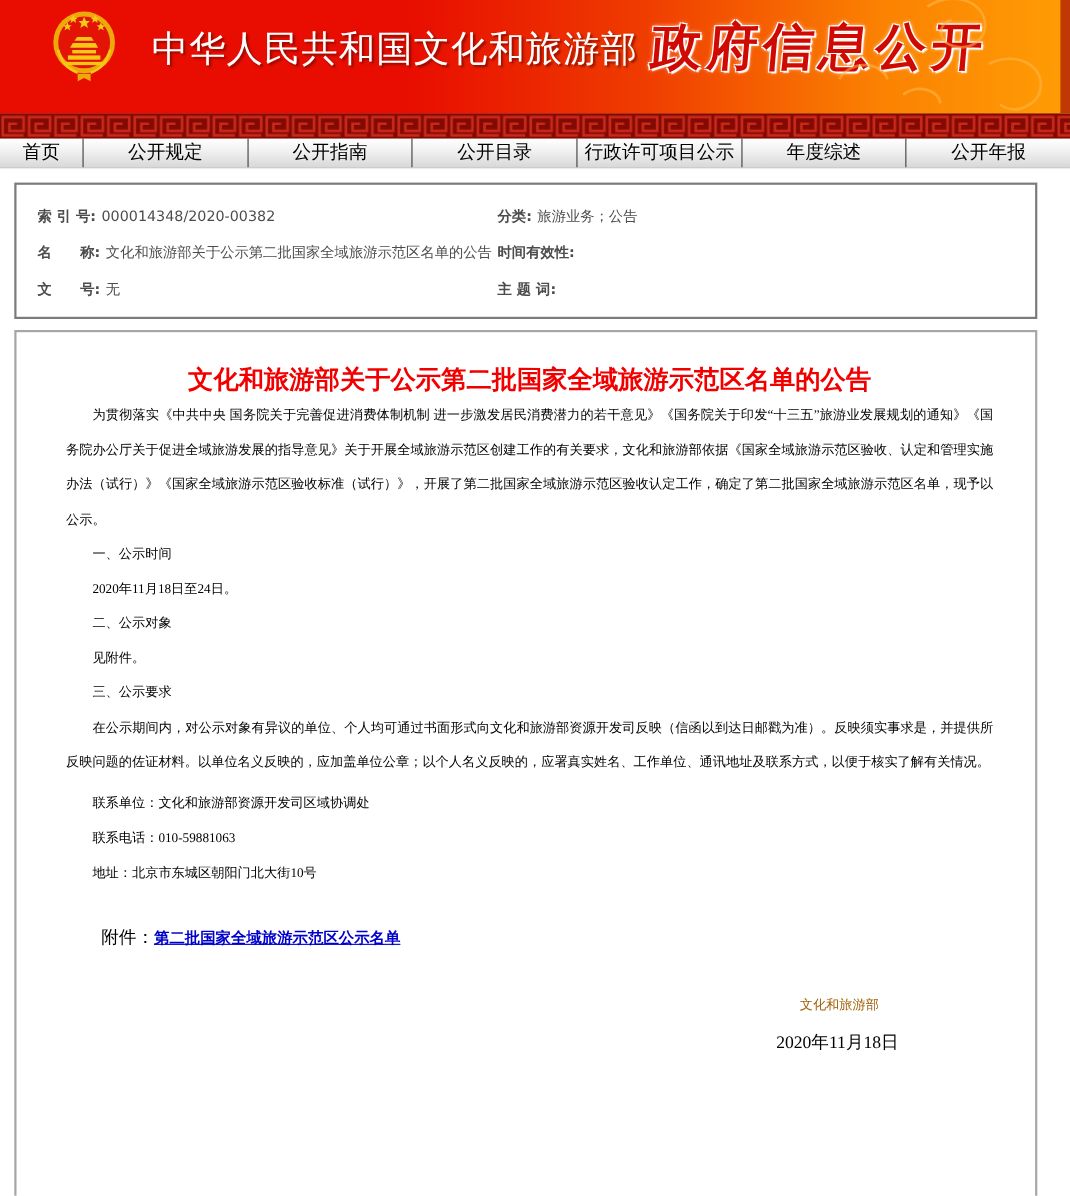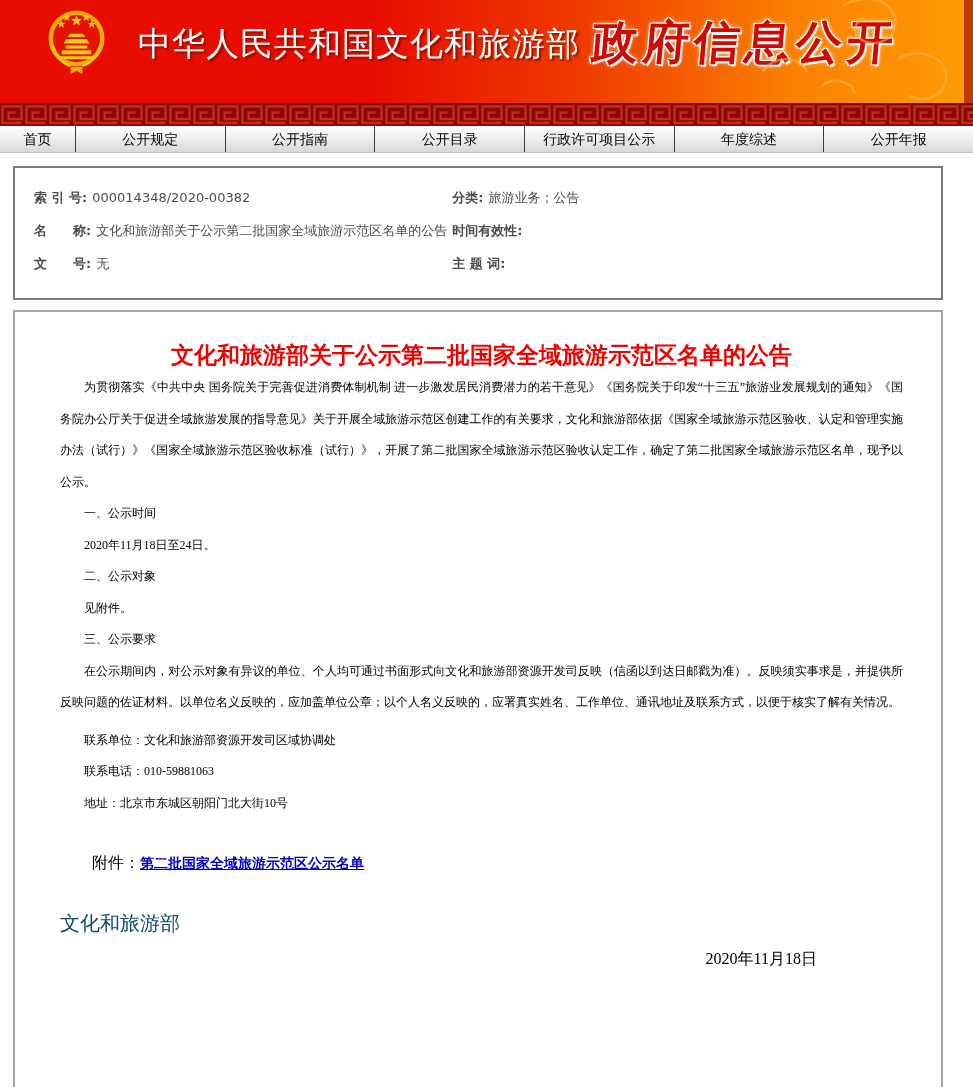--- a/index.html
+++ b/index.html
@@ -37,30 +37,30 @@
   .meander-band{height:23px;line-height:0;background:#820a02;}
 
   
   .navbar{
     display:flex;height:26px;
     background:linear-gradient(#ffffff 0%,#f2f2f2 40%,#d8d8d8 100%);
     border-bottom:1px solid #c2c2c2;
   }
   .nav-item{
     flex:1;display:block;text-align:center;line-height:26px;
-    font-size:14px;color:#000;text-decoration:none;white-space:nowrap;
+    font-size:17px;color:#000;text-decoration:none;white-space:nowrap;
   }
   .nav-item:first-child{flex:0 0 75px;}
   .nav-item + .nav-item{border-left:1px solid #3c3c3c;}
 
   
   .meta-box{
     box-sizing:border-box;width:930px;margin:13px 0 0 13px;
     border:2px solid #7b7b7b;background:#fff;
-    padding:13px 18px 18px 18px;
+    padding:13px 18px 8px 18px;
   }
   .meta-table{width:100%;border-collapse:collapse;}
   .meta-table td{
     font-size:13px;color:#4c4c4c;line-height:31px;vertical-align:top;
     white-space:nowrap;overflow:hidden;
   }
   .meta-table td.m-left{width:47%;}
   .meta-table td.m-right{width:53%;}
   .m-label{font-weight:bold;}
   .m-value{margin-left:5px;font-weight:normal;}
@@ -82,22 +82,22 @@
   }
   .contact-block{margin-top:6px;}
   .attachment-row{
     margin:28px 0 0 0;font-size:16px;line-height:31.5px;color:#000;text-indent:2em;
   }
   .attachment-link{
     font-family:"DejaVu Sans","Liberation Sans",sans-serif;
     font-size:14px;font-weight:bold;color:#0000cc;
   }
   .sig-org{
-    margin:26px 0 0 0;font-size:20px;line-height:35px;color:#0c4a6e;
-    text-align:left;padding-right:104px;
+    margin:26px 0 0 0;font-size:12px;line-height:35px;color:#a16207;
+    text-align:right;padding-right:104px;
   }
   .sig-date{
     margin:0;font-size:16px;line-height:35px;color:#000;
     text-align:right;padding-right:86px;
   }
 </style>
 </head>
 <body>
 
 <header class="site-header" data-interactable="false">

